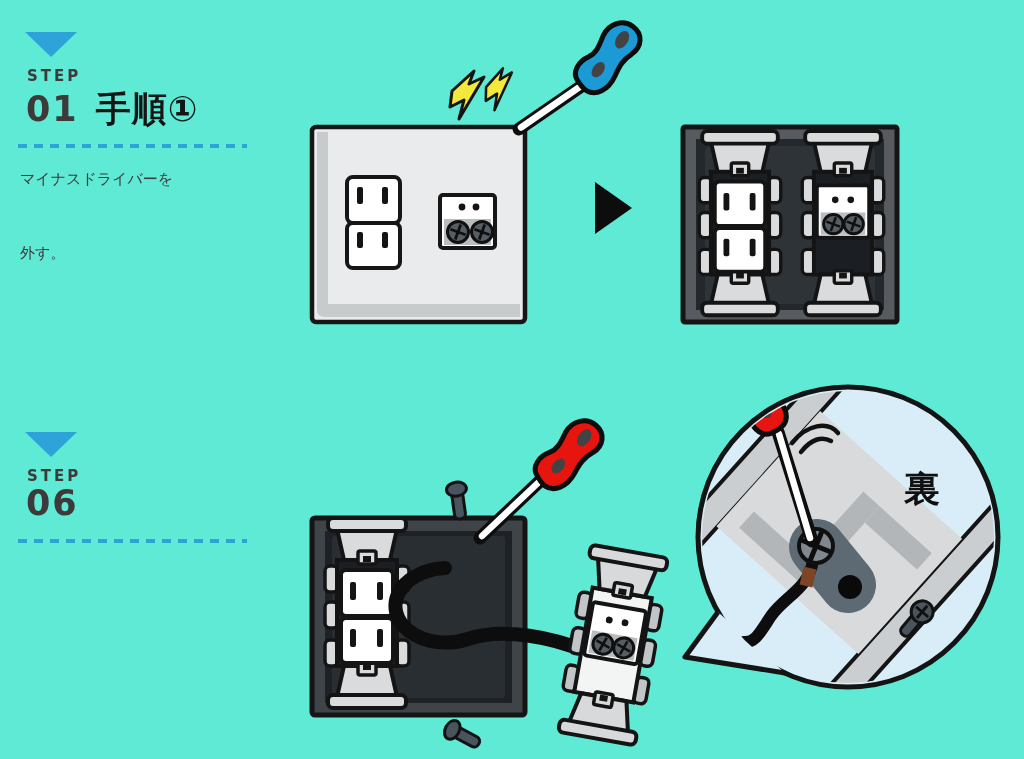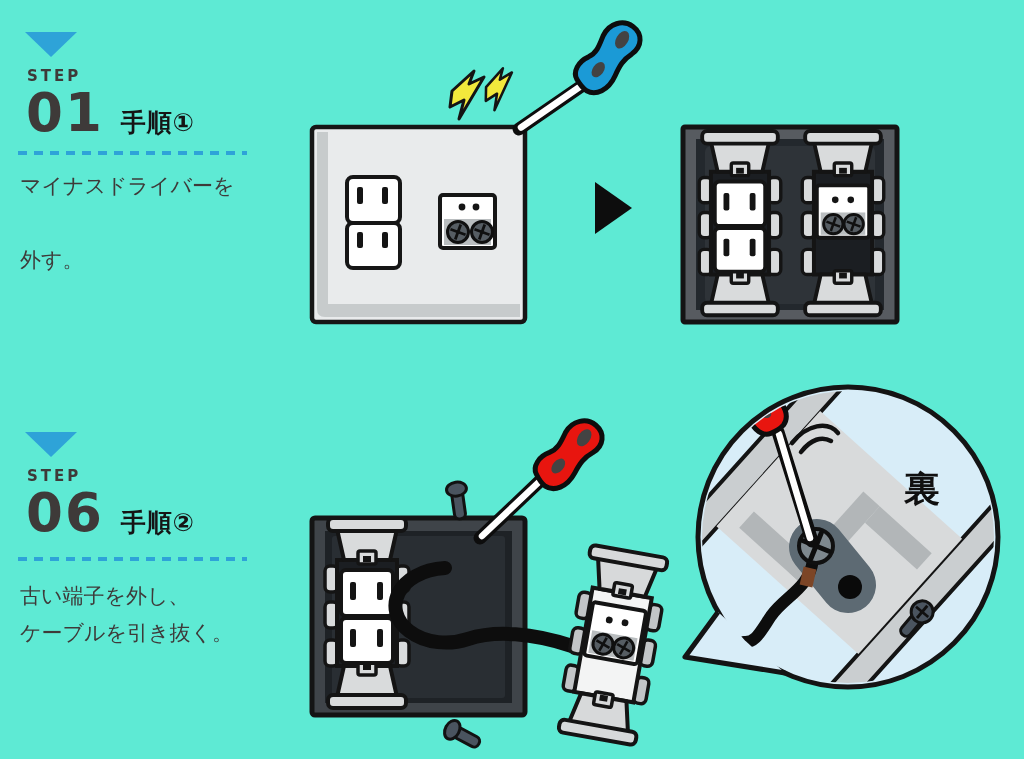--- a/index.html
+++ b/index.html
@@ -5,25 +5,25 @@
   html,body{margin:0;padding:0;background:#fff;}
   #canvas{
     position:relative;width:1024px;height:759px;background:#5eead4;overflow:hidden;
     font-family:"DejaVu Sans","Liberation Sans",sans-serif;
   }
   .step{position:absolute;width:250px;}
   .tri{width:0;height:0;border-left:26px solid transparent;border-right:26px solid transparent;
        border-top:25px solid #2ea3d8;margin-left:7px;}
   .step-word{margin:10px 0 0 9px;font-size:15px;font-weight:bold;letter-spacing:3px;color:#3e3a39;}
   .step-head{margin:1px 0 0 8px;display:flex;align-items:baseline;}
-  .num{font-size:53px;font-weight:bold;color:#3e3a39;line-height:1.02;letter-spacing:2px;}
-  .ttl{font-size:25px;font-weight:bold;color:#151515;margin-left:17px;letter-spacing:1px;white-space:nowrap;}
+  .num{font-size:35px;font-weight:bold;color:#3e3a39;line-height:1.02;letter-spacing:2px;}
+  .ttl{font-size:35px;font-weight:bold;color:#151515;margin-left:17px;letter-spacing:1px;white-space:nowrap;}
   .rule{margin-top:11px;height:4px;width:229px;
         background:repeating-linear-gradient(90deg,#2ea3d8 0 9px,transparent 9px 16px);}
-  .desc{margin:13px 0 0 2px;font-size:21px;color:#3e3a39;line-height:37px;white-space:nowrap;}
+  .desc{margin:13px 0 0 2px;font-size:15px;color:#3e3a39;line-height:37px;white-space:nowrap;}
   .step2 .rule{margin-top:17px;}
   .step2 .desc{margin-top:17px;}
   .illus{position:absolute;}
   .defs{position:absolute;width:0;height:0;overflow:hidden;}
 </style>
 </head>
 <body>
 
 <div id="canvas">
 
@@ -135,27 +135,22 @@
       <br>
       <span>外す。</span>
     </p>
   </div>
 
   <div class="step step2" style="left:18px;top:432px;">
     <div class="tri"></div>
     <div class="step-word">STEP</div>
     <div class="step-head">
       <span class="num">06</span>
-      <span class="ttl">手順②</span>
     </div>
     <div class="rule"></div>
-    <p class="desc">
-      <span>古い端子を外し、</span><br>
-      <span>ケーブルを引き抜く。</span>
-    </p>
   </div>
 
   <svg class="illus" style="left:300px;top:5px;" width="345" height="330" viewBox="0 0 345 330">
     <g>
       <rect x="12" y="122" width="213" height="195" rx="4" fill="#e9ebec" stroke="#161616" stroke-width="4.5"></rect>
       <path d="M17,127 h11 v172 h192 v13 h-195 q-8,0 -8,-8 Z" fill="#c7cbcc"></path>
     </g>
     <g>
       <rect x="47" y="172" width="53" height="46" rx="6" fill="#ffffff" stroke="#161616" stroke-width="4"></rect>
       <rect x="47" y="218" width="53" height="45" rx="6" fill="#ffffff" stroke="#161616" stroke-width="4"></rect>

